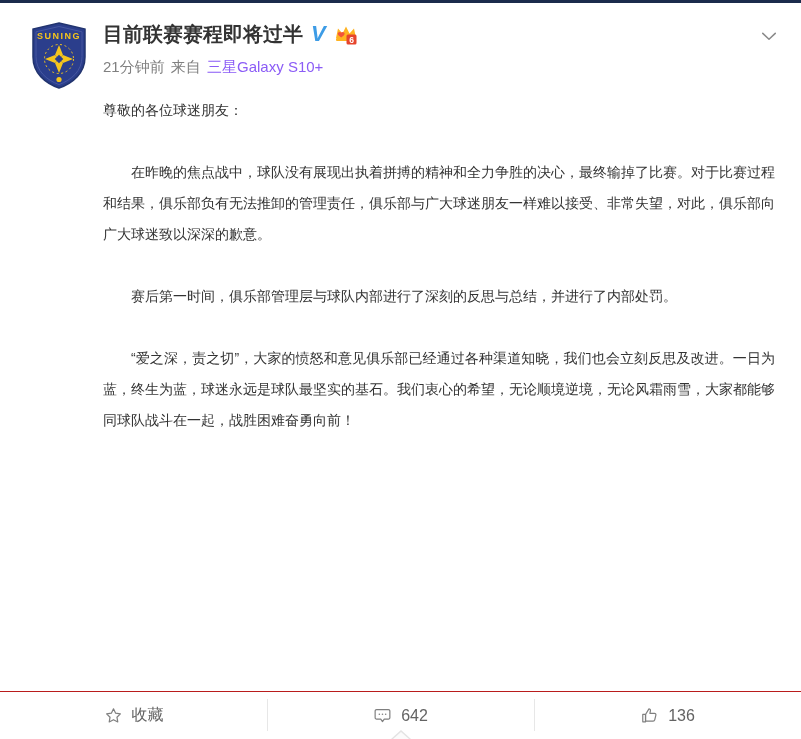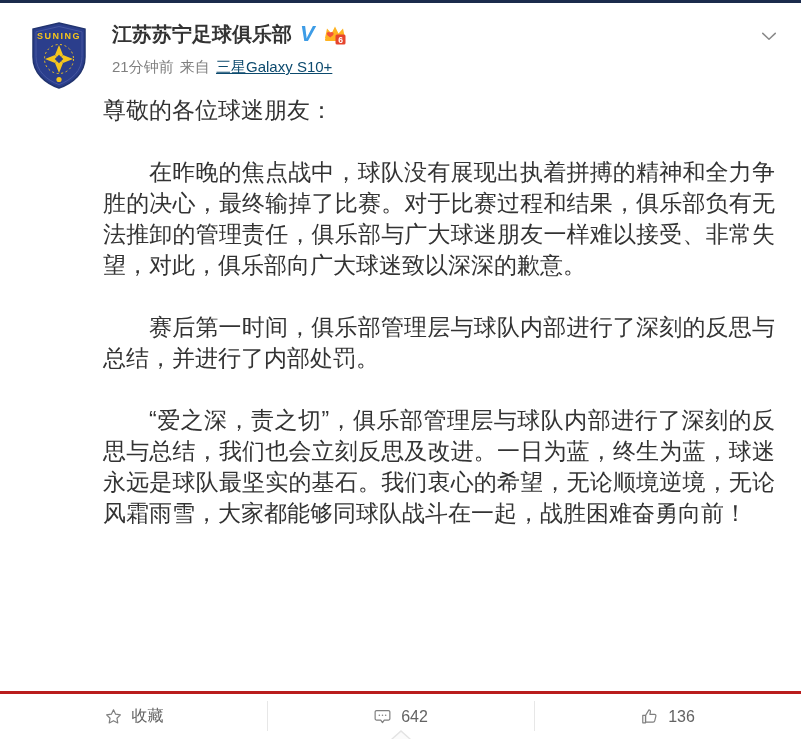--- a/index.html
+++ b/index.html
@@ -5,50 +5,50 @@
   * { box-sizing: border-box; }
   html,body { margin:0; padding:0; }
   body {
     width:801px; height:739px; position:relative; overflow:hidden;
     background:#ffffff;
     font-family:"Liberation Sans","DejaVu Sans",sans-serif;
   }
   .top-accent { height:3px; background:#1b2b4c; }
 
   
-  .post-header { position:relative; height:92px;padding-left:9px; }
+  .post-header { position:relative; height:92px; }
   .avatar {
     position:absolute; left:27px; top:19px; width:64px; height:68px; cursor:pointer;
   }
   .header-main { padding:16px 0 0 103px; }
   .name-row { display:flex; align-items:center; gap:8px; height:30px; }
   .screen-name { font-size:20px; font-weight:bold; color:#333; cursor:pointer; white-space:nowrap; }
   .v-badge {
     font-size:22px; font-weight:900; font-style:italic; line-height:1;
     color:#3d9ce6; letter-spacing:-1px; cursor:default;
   }
   .vip-crown { width:26px; height:22px; margin-top:2px; }
   .meta-row { margin-top:9px; font-size:15px; color:#808080; }
   .meta-sep { margin:0 2px; }
-  .source-link { color:#0c4a6e; cursor:pointer;text-decoration:underline; }
+  .source-link { color:#8b5cf6; cursor:pointer; }
   .chevron-btn { position:absolute; right:21px; top:27px; cursor:pointer; padding:2px; }
 
   
   .post-body {
     margin:0 26px 0 103px;
-    font-size:23px; line-height:31px; color:#333;
+    font-size:14px; line-height:31px; color:#333;
     text-align:justify;
   }
   .post-body p { margin:0 0 31px 0; }
   .para { text-indent:2em; }
 
   
   .action-bar {
     position:absolute; left:0; right:0; bottom:0; height:48px;
-    border-top:3px solid #b91c1c; background:#fff; display:flex;
+    border-top:1px solid #b91c1c; background:#fff; display:flex;
   }
   .action-item {
     flex:1; display:flex; align-items:center; justify-content:center; gap:9px;
     font-size:16px; color:#636363; cursor:pointer; position:relative;
   }
   .action-item + .action-item::before {
     content:""; position:absolute; left:0; top:7px; bottom:8px; width:1px; background:#e7e7e7;
   }
   .action-icon { display:block; }
   .caret {
@@ -78,21 +78,21 @@
     <path d="M32 23 L36 33 L32 37 L28 33 Z" fill="#f5c51d"></path>
     <path d="M32 51 L36 41 L32 37 L28 41 Z" fill="#f5c51d"></path>
     <path d="M18 37 L28 33 L32 37 L28 41 Z" fill="#f5c51d"></path>
     <path d="M46 37 L36 33 L32 37 L36 41 Z" fill="#f5c51d"></path>
     <rect x="29" y="34" width="6" height="6" fill="#2b3e8c" transform="rotate(45 32 37)"></rect>
     <circle cx="32" cy="57.5" r="2.6" fill="#f5c51d"></circle>
   </svg>
 
   <div class="header-main">
     <div class="name-row">
-      <span class="screen-name">江苏苏宁足球俱乐部</span>
+      <span class="screen-name">目前联赛赛程即将过半</span>
       <span class="v-badge">V</span>
       <svg class="vip-crown" viewBox="0 0 26 22">
         <path d="M3 14 L5 4.5 L9.5 9.5 L13 2.5 L16.5 9.5 L21 4.5 L23 14 Z" fill="#ffb321"></path>
         <rect x="3" y="14" width="20" height="3" rx="1" fill="#ffb321"></rect>
         <path d="M8.2 8.6 c-1.4-1.3-3.4-.3-3.4 1.2 0 1.4 1.8 2.6 3.4 3.7 1.6-1.1 3.4-2.3 3.4-3.7 0-1.5-2-2.5-3.4-1.2 z" fill="#f3533a"></path>
         <rect x="13.5" y="10.5" width="10" height="10" rx="1.5" fill="#e6452d"></rect>
         <text x="18.5" y="18.6" text-anchor="middle" font-size="8.5" font-weight="bold" fill="#ffffff" font-family="Liberation Sans, sans-serif">6</text>
       </svg>
     </div>
     <div class="meta-row">
@@ -104,21 +104,21 @@
 
   <svg class="chevron-btn" width="22" height="13" viewBox="0 0 22 13">
     <polyline points="2,2 11,10.5 20,2" fill="none" stroke="#8a8a8a" stroke-width="2.2" stroke-linecap="round" stroke-linejoin="round"></polyline>
   </svg>
 </div>
 
 <div class="post-body">
   <p>尊敬的各位球迷朋友：</p>
   <p class="para">在昨晚的焦点战中，球队没有展现出执着拼搏的精神和全力争胜的决心，最终输掉了比赛。对于比赛过程和结果，俱乐部负有无法推卸的管理责任，俱乐部与广大球迷朋友一样难以接受、非常失望，对此，俱乐部向广大球迷致以深深的歉意。</p>
   <p class="para">赛后第一时间，俱乐部管理层与球队内部进行了深刻的反思与总结，并进行了内部处罚。</p>
-  <p class="para">“爱之深，责之切”，俱乐部管理层与球队内部进行了深刻的反思与总结，我们也会立刻反思及改进。一日为蓝，终生为蓝，球迷永远是球队最坚实的基石。我们衷心的希望，无论顺境逆境，无论风霜雨雪，大家都能够同球队战斗在一起，战胜困难奋勇向前！</p>
+  <p class="para">“爱之深，责之切”，大家的愤怒和意见俱乐部已经通过各种渠道知晓，我们也会立刻反思及改进。一日为蓝，终生为蓝，球迷永远是球队最坚实的基石。我们衷心的希望，无论顺境逆境，无论风霜雨雪，大家都能够同球队战斗在一起，战胜困难奋勇向前！</p>
 </div>
 
 <div class="action-bar">
 
   <div class="action-item">
     <svg class="action-icon" width="19" height="19" viewBox="0 0 24 24">
       <path d="M12 3.6l2.7 5.5 6 .85-4.35 4.2 1.05 5.95L12 17.3l-5.4 2.8 1.05-5.95L3.3 9.95l6-.85z" fill="none" stroke="#7f7f7f" stroke-width="1.5" stroke-linejoin="round"></path>
     </svg>
     <span>收藏</span>
   </div>

